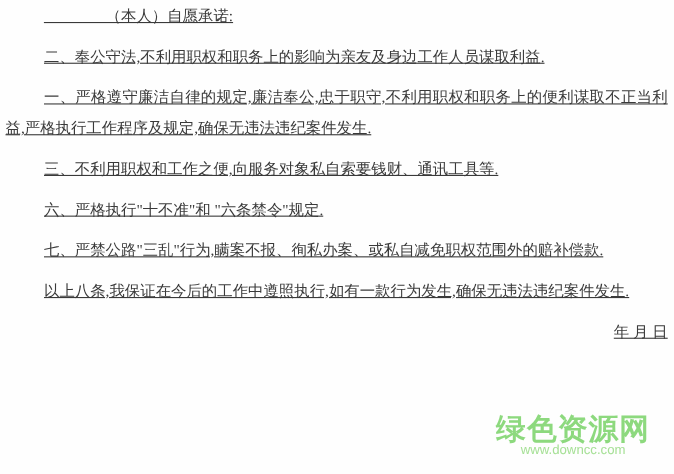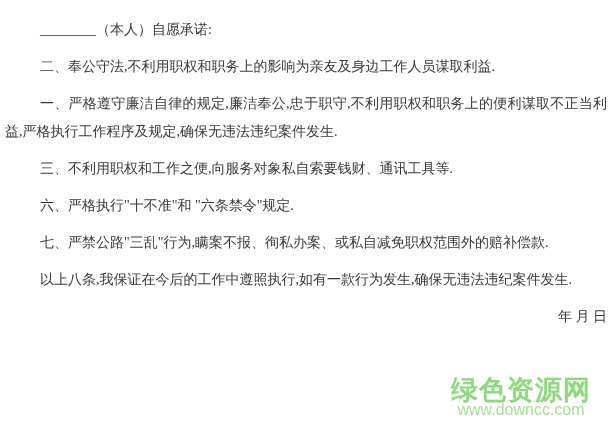--- a/index.html
+++ b/index.html
@@ -10,25 +10,26 @@
     width: 613px;
     height: 431px;
     background: var(--background, #fefefe);
     overflow: hidden;
   }
   .page {
     position: relative;
     box-sizing: border-box;
     width: 613px;
     height: 431px;
-    padding: 16px 6px 0 5px;
+    padding: 2px 6px 0 5px;
     font-family: "Liberation Serif", "DejaVu Serif", serif;
     font-size: 14px;
     line-height: 28px;
     color: var(--text, #3a3a3a);
+    text-decoration: underline;
   }
   .para {
     margin: 0 0 9px 0;
     text-indent: 35px;
     text-align: justify;
     word-break: break-all;
   }
   .para.date-line {
     text-align: right;
   }
@@ -41,21 +42,21 @@
     pointer-events: none;
   }
   .wm-name {
     font-size: 27px;
     font-weight: bold;
     line-height: 23px;
     letter-spacing: 1px;
     color: var(--watermark-green, #8dd97e);
   }
   .wm-url {
-    font-size: 16px;
+    font-size: 12px;
     line-height: 15px;
     color: var(--watermark-url-green, #a6e096);
   }
 </style>
 </head>
 <body>
 
 <div class="page">
 
   <p class="para title-line">________（本人）自愿承诺:</p>

